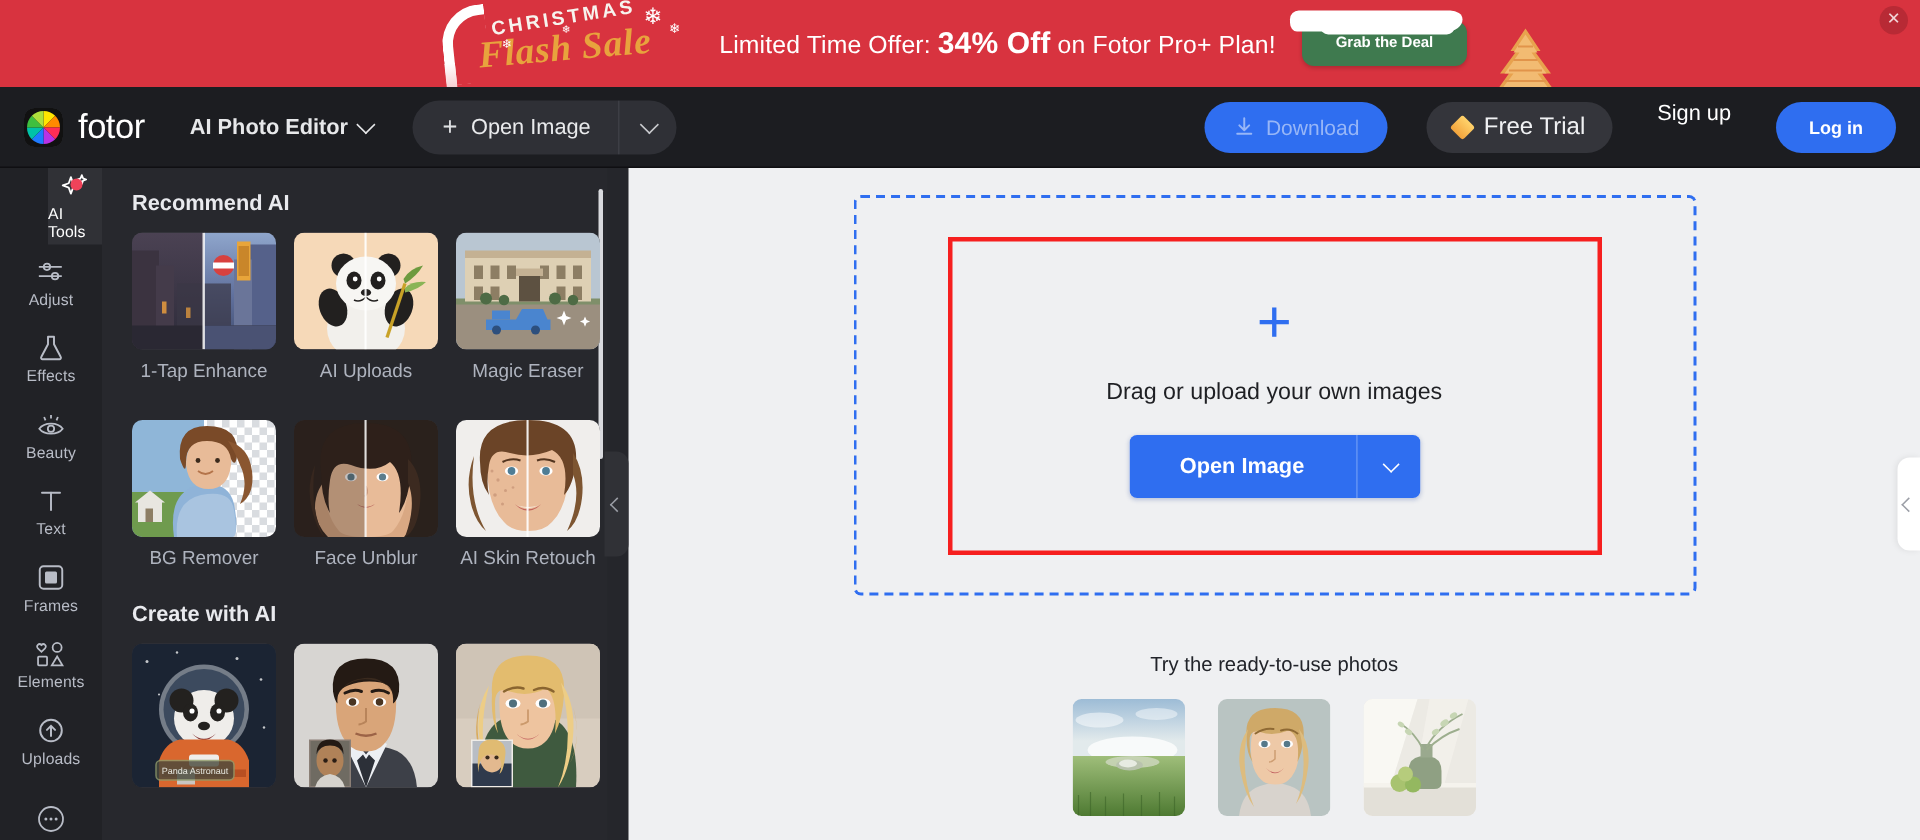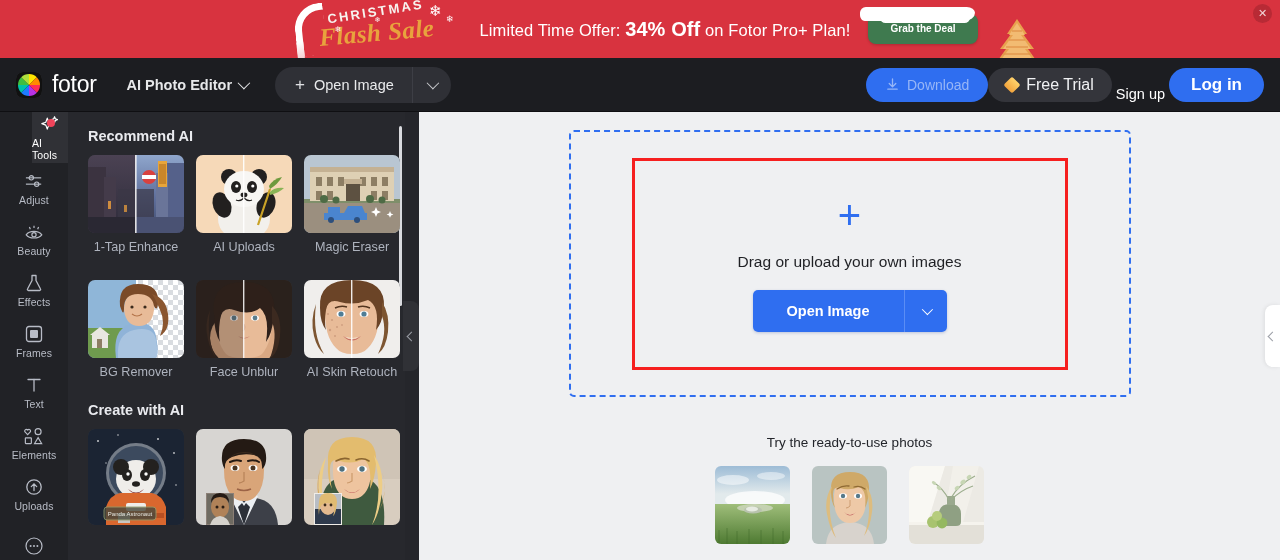--- a/index.html
+++ b/index.html
@@ -111,40 +111,40 @@
   }
   .openimg-main {
     display:flex; align-items:center; gap:9px;
     padding:0 18px 0 20px; height:100%;
     color:#e9eaec; font-size:14.5px; cursor:pointer;
     border-right:1px solid #3d3e45;
   }
   .plus-ico { font-size:17px; line-height:1; color:#dfe0e3; font-weight:300;}
   .openimg-caret { width:38px; height:100%; display:flex; align-items:center; justify-content:center; cursor:pointer; color:#c9cace;}
 
-  .nav-right { margin-left:auto; display:flex; align-items:flex-end; gap:0; }
+  .nav-right { margin-left:auto; display:flex; align-items:flex-start; gap:26px; }
   .btn-download {
     background:#2f6ef0; border-radius:19px; height:34px;
     display:flex; align-items:center; gap:7px; padding:0 19px;
     color:#97b6f7; font-size:14px; cursor:pointer;
   }
   .btn-trial {
     background:#34353b; border-radius:19px; height:34px;
     display:flex; align-items:center; gap:8px; padding:0 18px;
     color:#f0f1f3; font-size:16px; cursor:pointer;
   }
   .diamond {
     width:12px; height:12px; background:linear-gradient(180deg,#ffd36b,#f2a33c);
     transform:rotate(45deg); border-radius:2px;
   }
   .link-signup { color:#fff; font-size:14.5px; font-weight:400; cursor:pointer; padding:0 4px;}
   .btn-login {
     background:#2f6ef0; border-radius:19px; height:34px;
     display:flex; align-items:center; padding:0 22px;
-    color:#fff; font-size:17px; font-weight:600; cursor:pointer;
+    color:#fff; font-size:12px; font-weight:600; cursor:pointer;
   }
 
   
   .workspace { display:flex; width:1280px; height:448px; }
 
   .rail {
     width:68px; background:#212226; flex:0 0 auto;
     padding-top:0; overflow:hidden;
   }
   .rail-item {
@@ -349,56 +349,56 @@
             <circle cx="9" cy="6.5" r="2.4"></circle>
           <line x1="3" y1="13.5" x2="20" y2="13.5"></line>
             <circle cx="15" cy="13.5" r="2.4"></circle>
         </svg>
       </span>
       <span class="rail-label">Adjust</span>
     </div>
 
     <div class="rail-item">
       <span class="rail-ico">
+        <svg width="20" height="20" viewBox="0 0 20 20" fill="none" stroke="#b8bcc6" stroke-width="1.3" stroke-linejoin="round">
+          <path d="M8 2.5 h4 v5 l4.5 8.5 a1 1 0 0 1 -.9 1.5 H4.4 a1 1 0 0 1 -.9 -1.5 L8 7.5 Z"></path>
+        </svg>
+      </span>
+      <span class="rail-label">Effects</span>
+    </div>
+
+    <div class="rail-item">
+      <span class="rail-ico">
         <svg width="22" height="19" viewBox="0 0 24 20" fill="none" stroke="#b8bcc6" stroke-width="1.3">
           <path d="M3.5 12.5 C7 7.5 17 7.5 20.5 12.5 C17 17.2 7 17.2 3.5 12.5 Z"></path>
           <circle cx="12" cy="12.5" r="2.3"></circle>
           <path d="M12 2.5 v2.6 M7 4 l1 2.4 M17 4 l-1 2.4"></path>
         </svg>
       </span>
       <span class="rail-label">Beauty</span>
     </div>
 
     <div class="rail-item">
       <span class="rail-ico">
-        <svg width="20" height="20" viewBox="0 0 20 20" fill="none" stroke="#b8bcc6" stroke-width="1.3" stroke-linejoin="round">
-          <path d="M8 2.5 h4 v5 l4.5 8.5 a1 1 0 0 1 -.9 1.5 H4.4 a1 1 0 0 1 -.9 -1.5 L8 7.5 Z"></path>
+        <svg width="20" height="20" viewBox="0 0 20 20" fill="none" stroke="#b8bcc6" stroke-width="1.3" stroke-linecap="round">
+          <line x1="4" y1="4.5" x2="16" y2="4.5"></line>
+            <line x1="10" y1="4.5" x2="10" y2="16"></line>
         </svg>
       </span>
-      <span class="rail-label">Effects</span>
+      <span class="rail-label">Text</span>
     </div>
 
     <div class="rail-item">
       <span class="rail-ico">
         <svg width="20" height="20" viewBox="0 0 20 20" fill="none" stroke="#b8bcc6" stroke-width="1.3">
           <rect x="2.5" y="2.5" width="15" height="15" rx="2.5"></rect>
           <rect x="6" y="6" width="8" height="8" rx="1" fill="#b8bcc6" stroke="none"></rect>
         </svg>
       </span>
       <span class="rail-label">Frames</span>
-    </div>
-
-    <div class="rail-item">
-      <span class="rail-ico">
-        <svg width="20" height="20" viewBox="0 0 20 20" fill="none" stroke="#b8bcc6" stroke-width="1.3" stroke-linecap="round">
-          <line x1="4" y1="4.5" x2="16" y2="4.5"></line>
-            <line x1="10" y1="4.5" x2="10" y2="16"></line>
-        </svg>
-      </span>
-      <span class="rail-label">Text</span>
     </div>
 
     <div class="rail-item">
       <span class="rail-ico">
         <svg width="22" height="20" viewBox="0 0 24 22" fill="none" stroke="#b8bcc6" stroke-width="1.3">
           <path d="M5 4.4 c-1.8-1.8-4.4.6-2.6 2.4 L5 9.4 L7.6 6.8 C9.4 5 6.8 2.6 5 4.4 Z"></path>
           <circle cx="16.5" cy="6.2" r="3.3"></circle>
           <rect x="2.5" y="13" width="6.6" height="6.3" rx=".6"></rect>
           <path d="M16.5 12.8 L20.4 19.3 H12.6 Z"></path>
         </svg>

